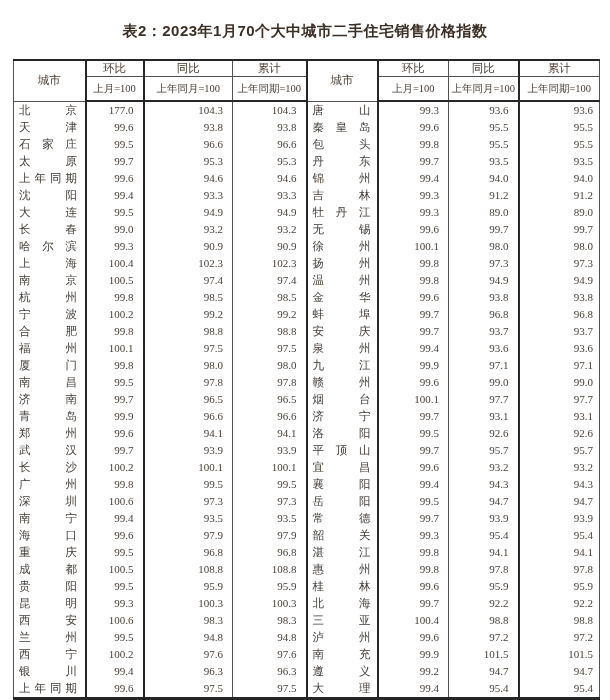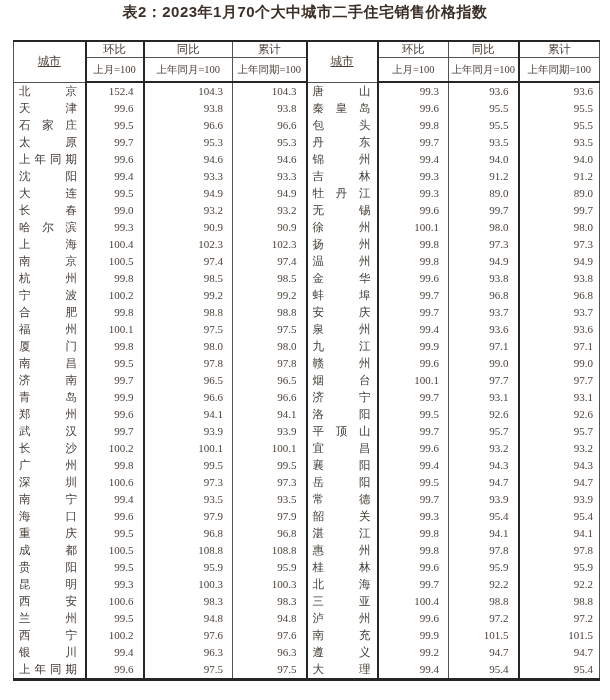--- a/index.html
+++ b/index.html
@@ -5,21 +5,21 @@
   html,body { margin:0; padding:0; }
   .page {
     position: relative;
     width: 610px;
     height: 700px;
     background: #ffffff;
     overflow: hidden;
     font-family: "Liberation Serif", "DejaVu Serif", serif;
   }
   .title {
-    padding-top: 3px;
+    padding-top: 22px;
     text-align: center;
     font-size: 15px;
     font-weight: bold;
     color: var(--title-color, #3c2f26);
     letter-spacing: 0.5px;
     font-family: "Liberation Sans", "DejaVu Sans", sans-serif;
   }
   table.idx {
     margin: 18px 0 0 13px;
     width: 586px;
@@ -38,21 +38,21 @@
     overflow: hidden;
     white-space: nowrap;
   }
   
   .br-thick { border-right: 2px solid var(--thick, #262626); }
   .br-thin  { border-right: 1px solid var(--thin, #525252); }
   
   thead tr.lbl th { height: 15px; font-size: 11.5px; 
     border-bottom: 1px solid var(--thin, #525252); color: var(--head-color, #4a3e34); }
   thead th.cityhead { height: 38px; font-size: 11.5px; text-align: center;
-    border-bottom: 2px solid var(--thick, #262626); color: var(--head-color, #4a3e34); text-decoration: underline; }
+    border-bottom: 2px solid var(--thick, #262626); color: var(--head-color, #4a3e34); }
   thead tr.base th { height: 23px; font-size: 10.5px; text-align: center;
     border-bottom: 2px solid var(--thick, #262626); color: var(--head-color, #4a3e34); }
   
   tbody td { height: 17px; font-size: 11px; line-height: 17px; }
   tbody td.num { text-align: right; padding-right: 9px; }
   tbody td.num-last { text-align: right; padding-right: 6px; }
   tbody td.city .cityname {
     width: 58px; margin-left: 5px;
     font-size: 11.5px; line-height: 17px;
     text-align: justify; text-align-last: justify;
@@ -94,21 +94,21 @@
         <th class="br-thin">上月=100</th>
         <th class="br-thick">上年同月=100</th>
         <th>上年同期=100</th>
       </tr>
     </thead>
     <tbody>
         <tr>
           <td class="br-thick city">
             <div class="cityname">北京</div>
           </td>
-          <td class="br-thick num">152.4</td>
+          <td class="br-thick num">177.0</td>
           <td class="br-thin num">104.3</td>
           <td class="br-thick num">104.3</td>
           <td class="br-thick city">
             <div class="cityname">唐山</div>
           </td>
           <td class="br-thin num">99.3</td>
           <td class="br-thick num">93.6</td>
           <td class="num-last">93.6</td>
         </tr>
         <tr>

